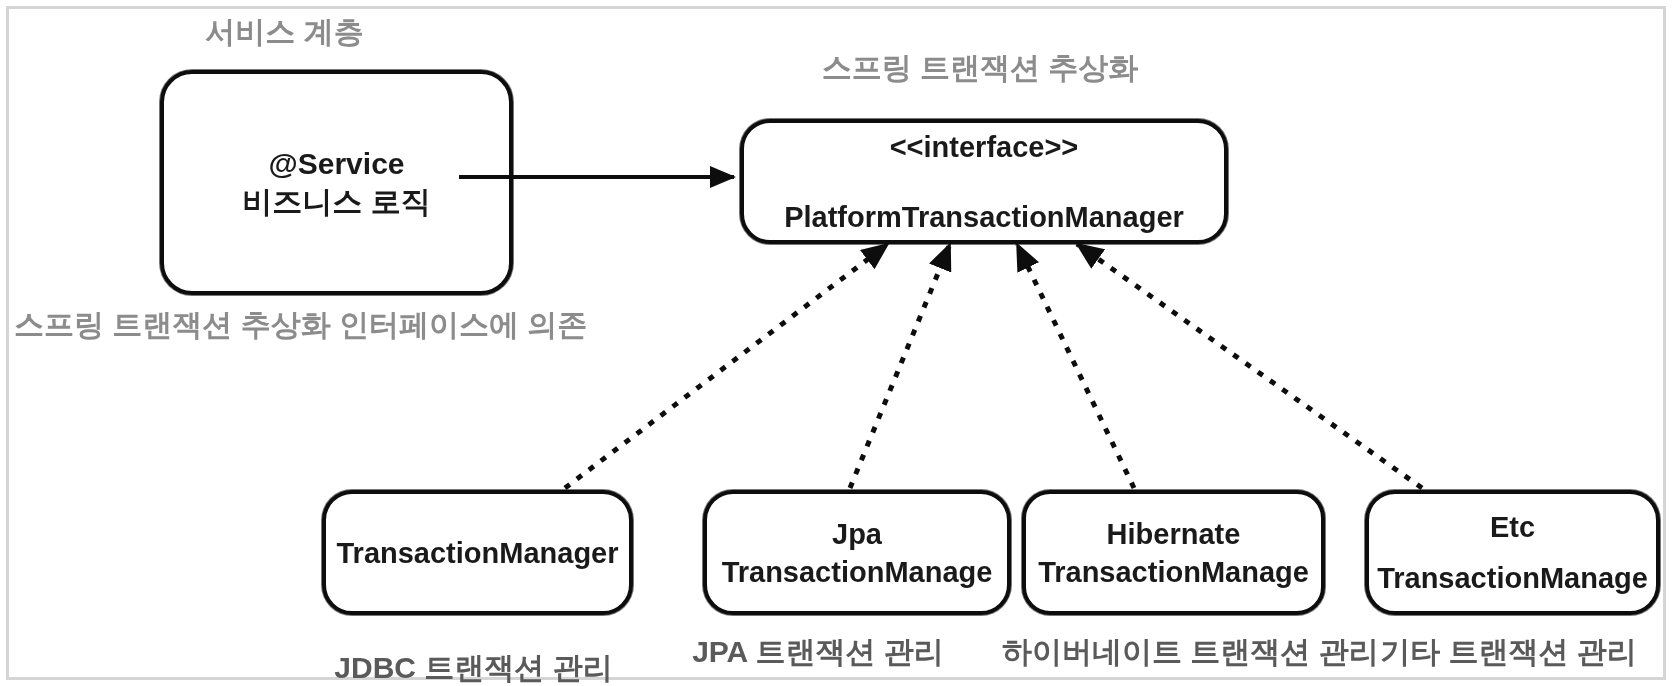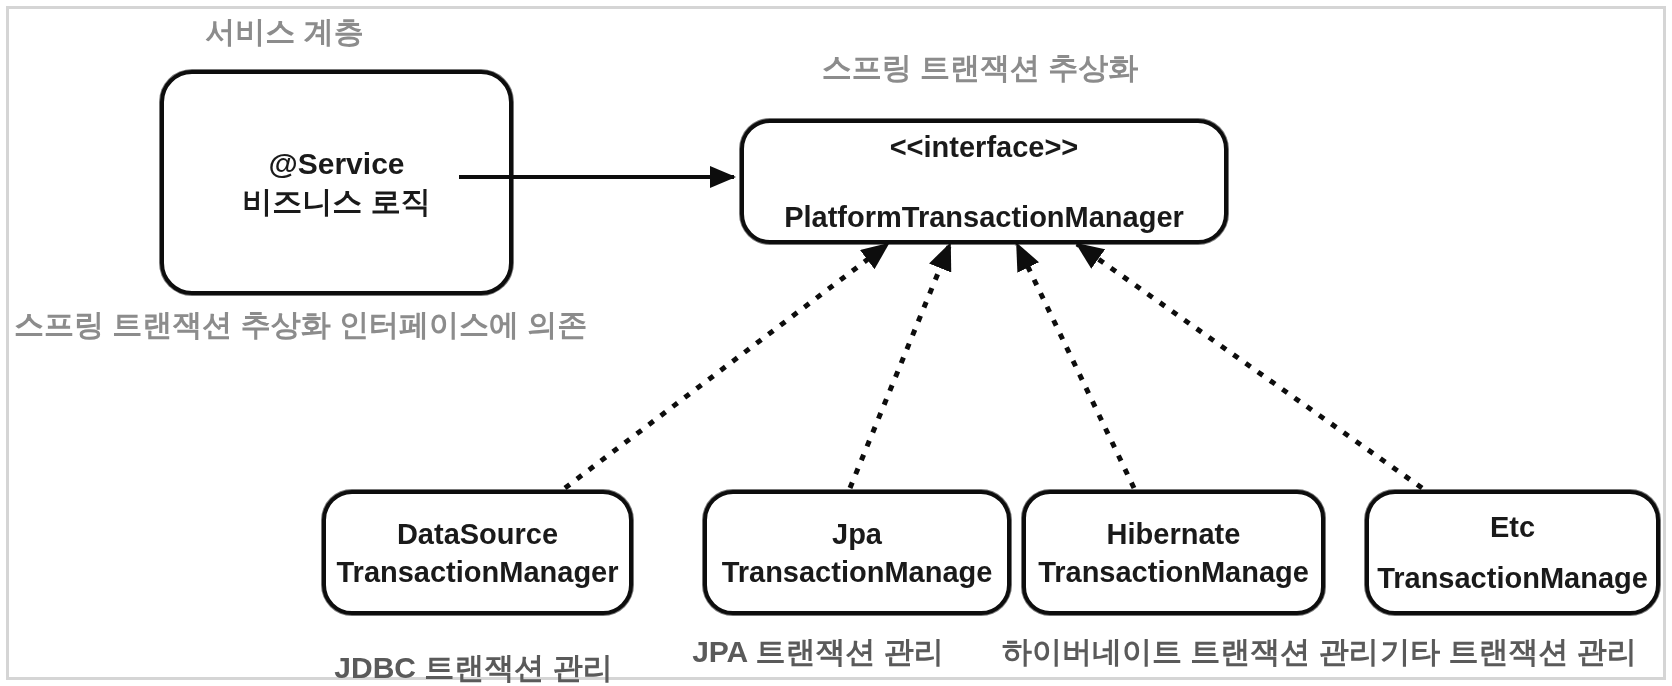--- a/index.html
+++ b/index.html
@@ -81,21 +81,20 @@
     <div class="line" style="font-size:30px;">@Service</div>
     <div class="line" style="font-size:30px;">비즈니스 로직</div>
   </div>
 
   <div class="node" style="left:740px; top:119px; width:480px; height:117px;gap:32px;">
     <div class="line">&lt;&lt;interface&gt;&gt;</div>
     <div class="line">PlatformTransactionManager</div>
   </div>
 
   <div class="node" style="left:322px; top:490px; width:303px; height:117px;">
-    <div class="line">DataSource</div>
     <div class="line">TransactionManager</div>
   </div>
 
   <div class="node" style="left:668px; top:490px; width:300px; height:117px;margin-left:35px;">
     <div class="line">Jpa</div>
     <div class="line">TransactionManage</div>
   </div>
 
   <div class="node" style="left:1022px; top:490px; width:295px; height:117px;border-radius:28px;">
     <div class="line">Hibernate</div>

